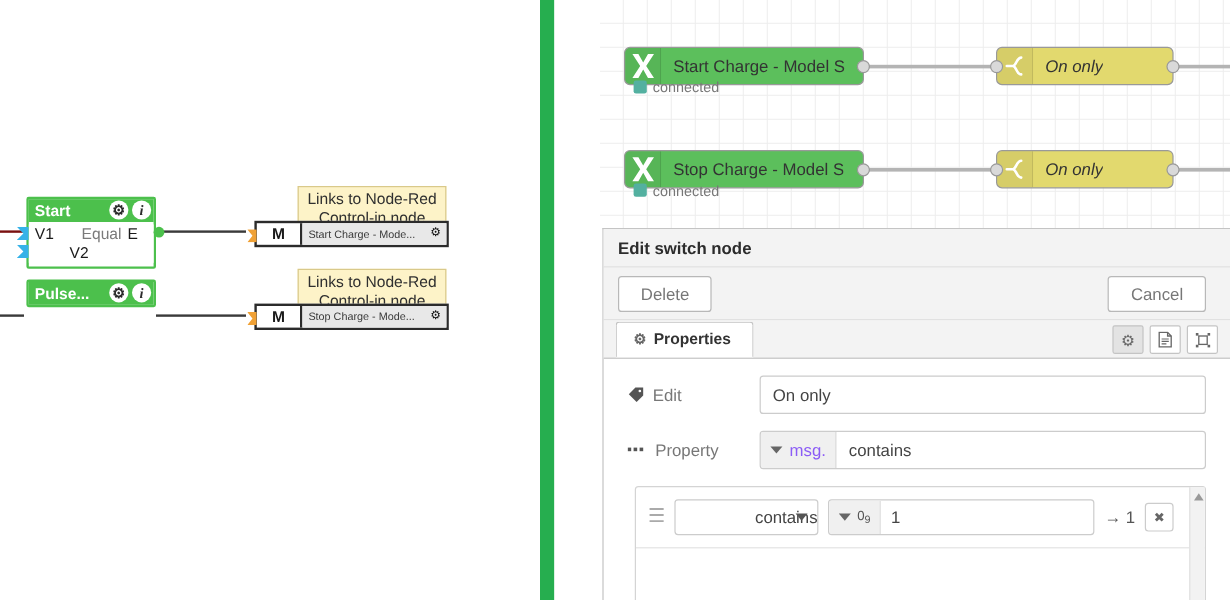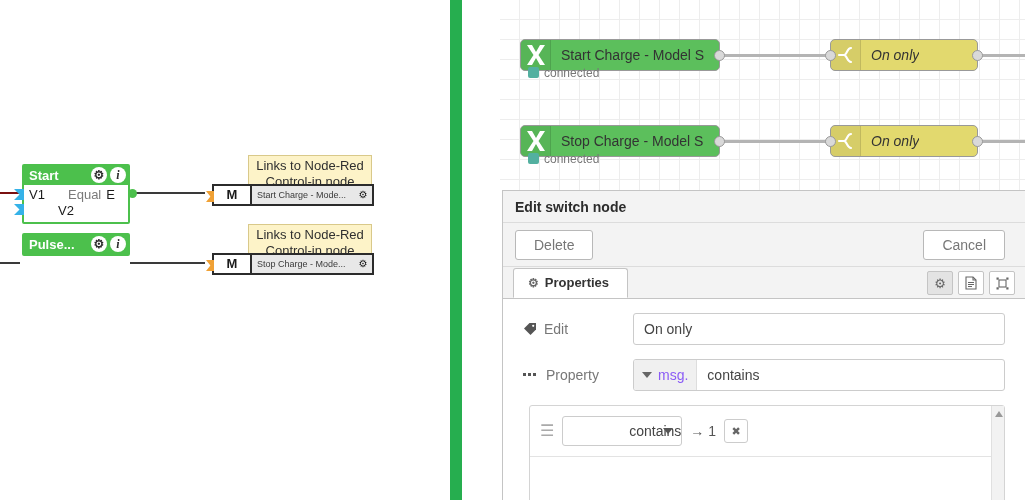--- a/index.html
+++ b/index.html
@@ -496,20 +496,27 @@
         </div>
       </div>
 
       <div id="rules-box">
         <div class="rule-row">
           <span class="drag-handle">☰</span>
           <div class="rule-select">
             <span>contains</span>
             <span class="chev"></span>
           </div>
+          <div class="rule-value">
+            <div class="vt">
+              <span class="caret"></span>
+              <span class="num-glyph"><span>0</span><sub>9</sub></span>
+            </div>
+            <div class="vv">1</div>
+          </div>
           <span class="rule-out">→ 1</span>
           <span class="rule-del">✖</span>
         </div>
         <div id="rules-scroll">
           <span class="up-arrow"></span>
         </div>
       </div>
 
     </div>
   </div>

